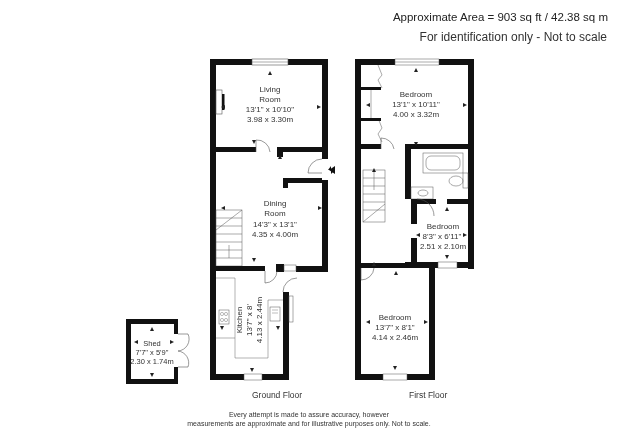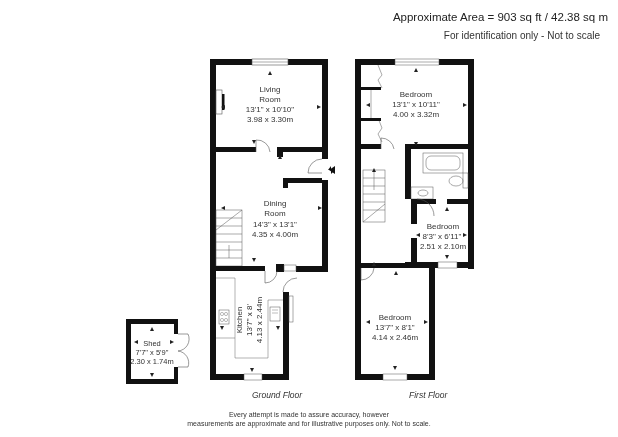--- a/index.html
+++ b/index.html
@@ -1,21 +1,21 @@
 <!DOCTYPE html>
 <html><head>
 <meta charset="utf-8">
 <style>
   html, body { margin:0; padding:0; background:#ffffff; }
   body { width:618px; height:437px; position:relative; overflow:hidden; font-family:"Liberation Sans", sans-serif; color:#222; }
   .hdr-area { position:absolute; right:10px; top:11px; font-size:11.5px; color:#222; white-space:nowrap; }
-  .hdr-note { position:absolute; right:18px; top:30px; font-size:10px; color:#333; white-space:nowrap; }
+  .hdr-note { position:absolute; right:11px; top:30px; font-size:12px; color:#333; white-space:nowrap; }
   svg.plan { position:absolute; left:0; top:0; }
   .lbl { font-family:"Liberation Sans", sans-serif; fill:#333; text-anchor:middle; }
-  .floor-lbl { position:absolute; font-size:8.5px; color:#333; white-space:nowrap;font-style:italic; }
+  .floor-lbl { position:absolute; font-size:8.5px; color:#333; white-space:nowrap; }
   .disclaimer { position:absolute; left:0; width:618px; text-align:center; font-size:7px; color:#333; line-height:9px; }
 </style>
 </head>
 <body>
 
 <div class="hdr-area">Approximate Area = 903 sq ft / 42.38 sq m</div>
 <div class="hdr-note">For identification only - Not to scale</div>
 
 <svg class="plan" width="618" height="437" viewBox="0 0 618 437">
 

